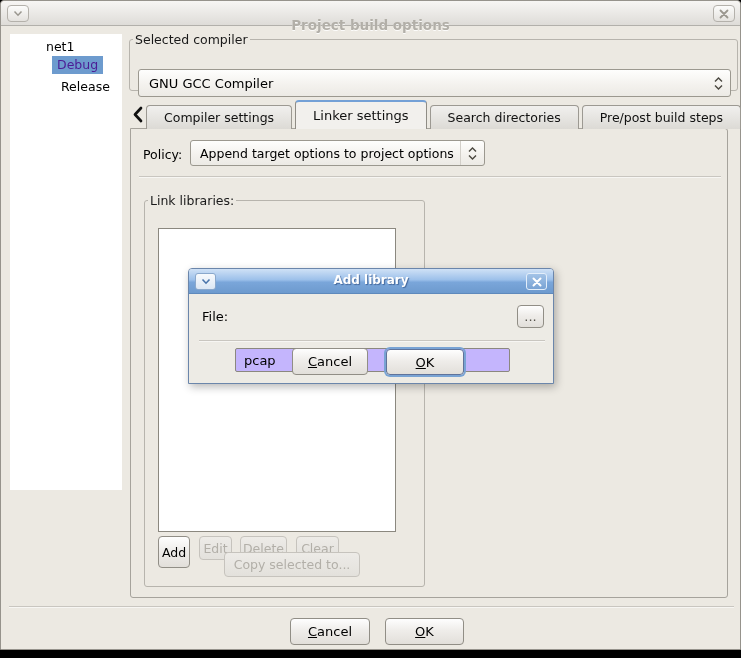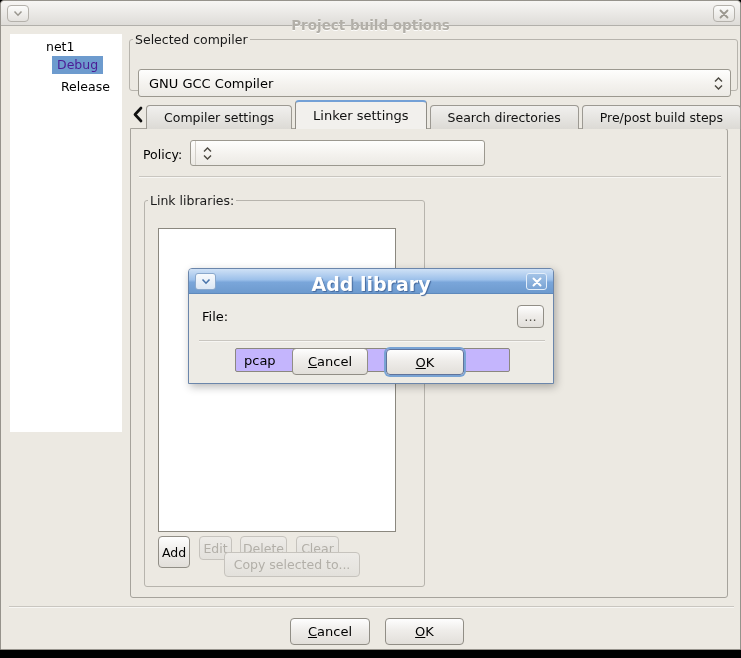--- a/index.html
+++ b/index.html
@@ -13,21 +13,21 @@
               border-radius:4px 4px 0 0; }
   .tb-title { position:absolute; left:0; right:0; top:4px; text-align:center;
               font-size:13.5px; font-weight:bold; color:#b2afa8; text-shadow:0 1px 0 rgba(255,255,255,.85);margin-top:12px; }
   .tb-btn { position:absolute; top:4px; width:22px; height:17px; border:1px solid #b4b1ab; border-radius:4px;
             background:linear-gradient(#fcfcfb,#e4e2de); display:flex; align-items:center; justify-content:center;
             color:#9a978f; cursor:default; }
   .tb-shade { left:6px; }
   .tb-close { right:5px; }
 
   
-  .sidebar { position:absolute; left:9px; top:33px; width:112px; height:398px; background:#fff; }
+  .sidebar { position:absolute; left:9px; top:33px; width:112px; height:456px; background:#fff; }
   .tree-root { position:absolute; left:36px; top:5px; font-size:12.5px; color:#000; }
   .tree-item { position:absolute; font-size:12.5px; color:#000; padding:1px 5px 2px 5px; }
   .tree-debug { left:42px; top:22px; background:#6d9bce; color:#4c1d95; }
   .tree-release { left:46px; top:44px; }
 
   
   fieldset.group { position:absolute; border:1px solid #b7b4ad; border-radius:3px; }
   fieldset.group legend { font-size:12.5px; color:#1a1a1a; margin-left:3px; padding:0 2px; }
 
   .compiler-group { left:128px; top:31px; width:609px; height:59px; }
@@ -83,21 +83,21 @@
   .btn-footer-cancel { left:289px; top:617px; width:80px; height:27px; }
   .btn-footer-ok     { left:384px; top:617px; width:79px; height:27px; }
 
   
   .dialog { position:absolute; left:187px; top:267px; width:366px; height:116px; z-index:10;
             background:#edebe5; border:1px solid #6b86ab; border-radius:4px 4px 0 0;
             box-shadow:2px 3px 8px rgba(0,0,0,.28); }
   .dlg-titlebar { position:absolute; left:0; right:0; top:0; height:25px;
                   background:linear-gradient(#cfe1f6,#9cc0ea 45%,#7aa6da 55%,#6d9ace);
                   border-bottom:1px solid #5e89bc; border-radius:3px 3px 0 0; }
-  .dlg-title { position:absolute; left:0; right:0; top:4px; text-align:center; font-size:19px; font-weight:bold;
+  .dlg-title { position:absolute; left:0; right:0; top:4px; text-align:center; font-size:12px; font-weight:bold;
                color:#fff; text-shadow:1px 1px 1px #44689c; }
   .dlg-btn { position:absolute; top:4px; width:21px; height:17px; border-radius:3px;
              display:flex; align-items:center; justify-content:center; cursor:default; }
   .dlg-shade { left:6px; border:1px solid #8aa8cc; background:linear-gradient(#f7fafd,#dce7f4); color:#4a75ab; }
   .dlg-close { right:6px; border:1px solid #e3eefa; background:linear-gradient(#a3c3e7,#79a3d4); color:#fff; }
 
   .file-label { position:absolute; left:13px; top:40px; font-size:13px; color:#000; }
   .file-input { position:absolute; left:46px; top:35px; width:275px; height:24px; border:1px solid #8b887f;
                 border-radius:2px; background:#c4b5fd; font-family:"DejaVu Sans", sans-serif; font-size:13px; padding:0 8px;margin-top:44px; }
   .btn-browse { left:328px; top:36px; width:27px; height:23px; color:#57544d; font-size:13px; }
@@ -169,20 +169,21 @@
     <span>
       <svg width="11" height="17" viewBox="0 0 11 17">
           <polyline points="2,2 8,8.5 2,15" fill="none" stroke="#111" stroke-width="2.7" stroke-linecap="round" stroke-linejoin="round"></polyline>
         </svg>
     </span>
   </div>
 
   <div class="panel">
     <span class="policy-label">Policy:</span>
     <div class="combo policy-combo">
+      <span class="combo-text" style="padding-left:9px; font-size:12.5px;">Append target options to project options</span>
       <span class="combo-spin sep">
         <svg width="9" height="6" viewBox="0 0 9 6">
             <polyline points="1,4.5 4.5,1 8,4.5" fill="none" stroke="currentColor" stroke-width="1.4"></polyline>
           </svg>
         <svg width="9" height="6" viewBox="0 0 9 6">
             <polyline points="1,1.5 4.5,5 8,1.5" fill="none" stroke="currentColor" stroke-width="1.4"></polyline>
           </svg>
       </span>
     </div>
     <div class="hsep panel-sep"></div>

